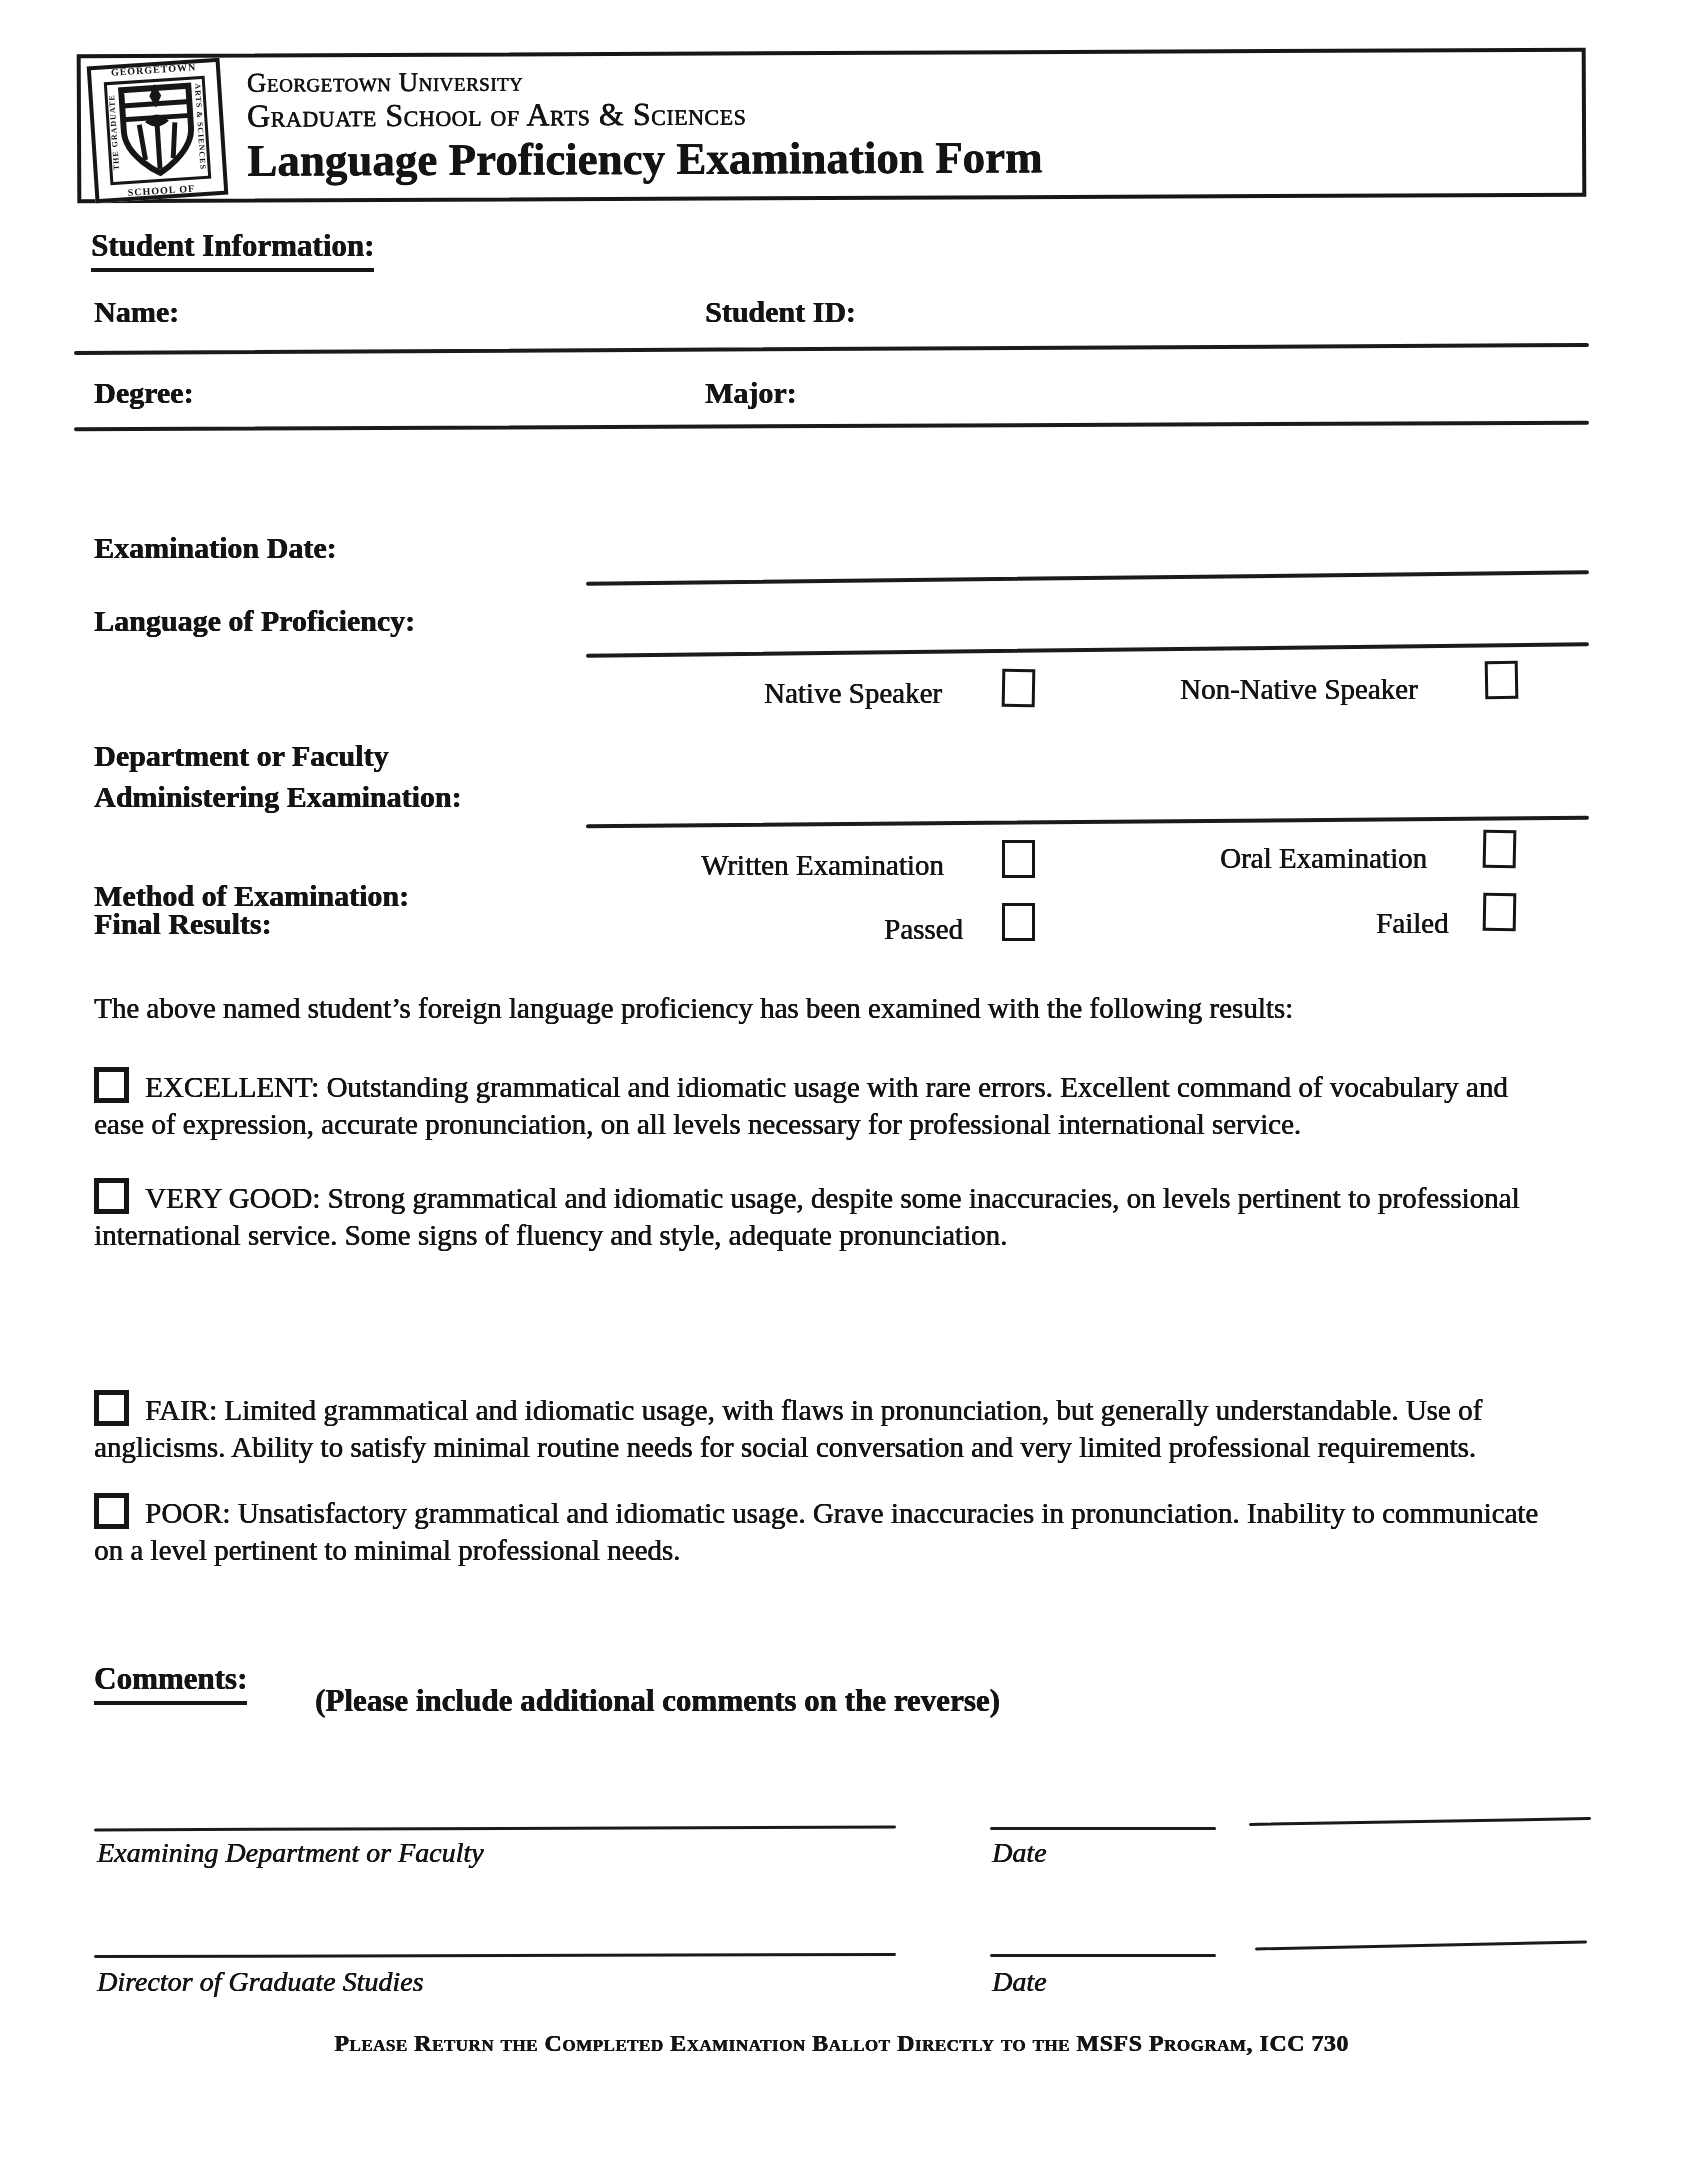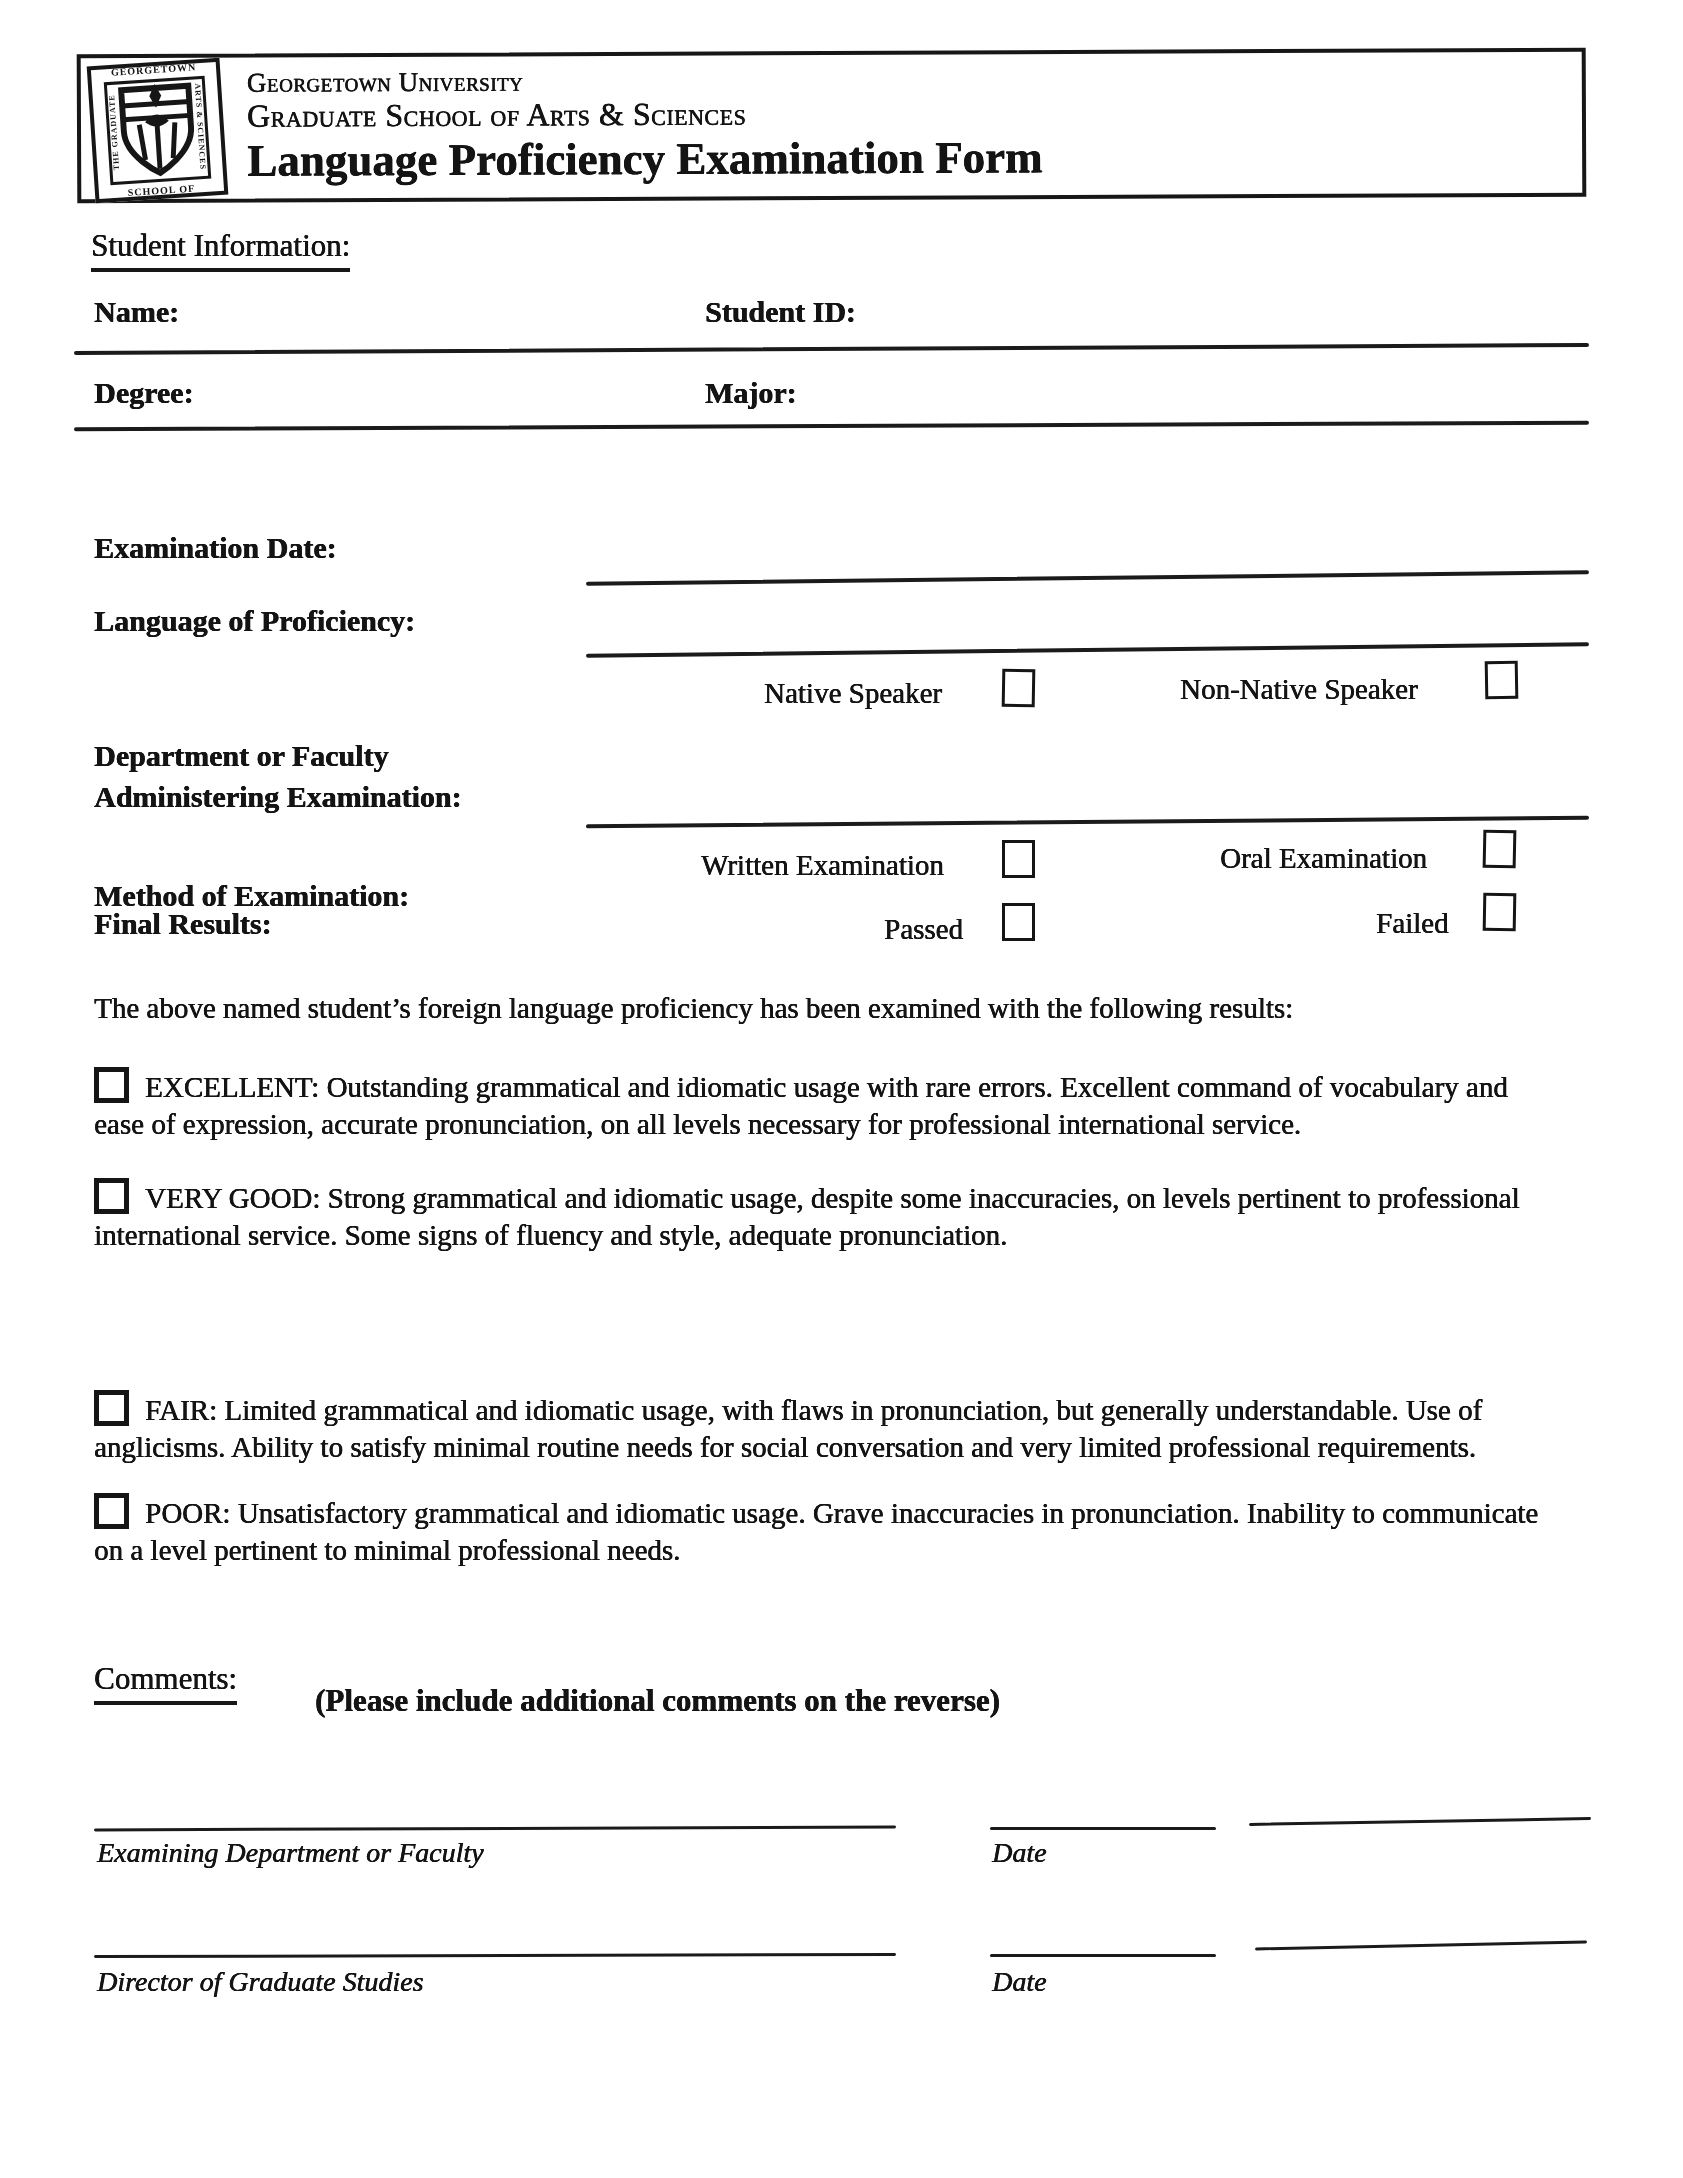--- a/index.html
+++ b/index.html
@@ -9,21 +9,21 @@
     margin:0 auto;
     background:#ffffff;
     font-family:"Liberation Serif","DejaVu Serif",serif;
     color:#141414;
     overflow:hidden;
   }
   .abs{position:absolute;}
   .ink{text-shadow:0.5px 0 0 currentColor, 0 0.4px 0 currentColor;}
   .lbl{font-weight:bold;font-size:30px;white-space:nowrap;}
   .h2{
-    font-weight:normal;font-size:31px;white-space:nowrap;
+    font-weight:bold;font-size:31px;white-space:nowrap;
     border-bottom:4px solid #171717;padding-bottom:4px;
   }
   .line{position:absolute;background:#1b1b1b;height:4px;border-radius:2px;}
   .thinline{height:3px;}
   .cb{
     position:absolute;width:27px;height:32px;
     border:3px solid #151515;background:#fff;
   }
   .cb-inline{
     display:inline-block;width:25px;height:26px;
@@ -159,15 +159,16 @@
   <div class="line thinline" style="left:990px;top:1827px;width:226px;"></div>
   <div class="line thinline" style="left:1249px;top:1820px;width:342px;transform:rotate(-1deg);"></div>
   <div class="abs sig-label ink" style="left:992px;top:1837px;">Date</div>
 
   <div class="line thinline" style="left:94px;top:1954px;width:802px;transform:rotate(-0.15deg);"></div>
   <div class="abs sig-label ink" style="left:97px;top:1966px;">Director of Graduate Studies</div>
   <div class="line thinline" style="left:990px;top:1954px;width:226px;"></div>
   <div class="line thinline" style="left:1255px;top:1944px;width:332px;transform:rotate(-1.2deg);"></div>
   <div class="abs sig-label ink" style="left:992px;top:1966px;">Date</div>
 
+  <div class="abs footer ink" style="left:0;top:2030px;width:1683px;text-align:center;">Please Return the Completed Examination Ballot Directly to the MSFS Program, ICC 730</div>
 
 </div>
 
 
 </body></html>

